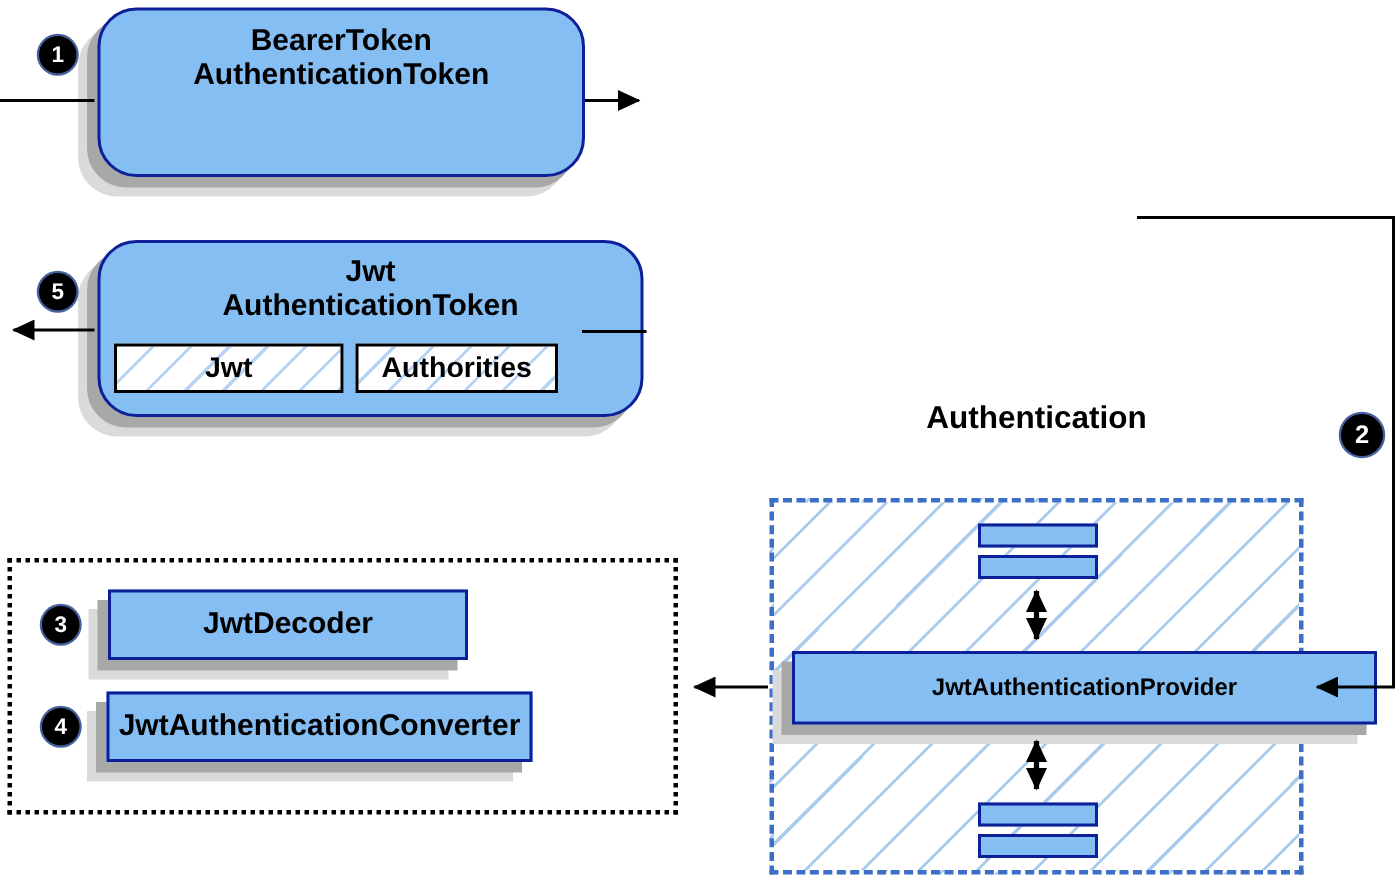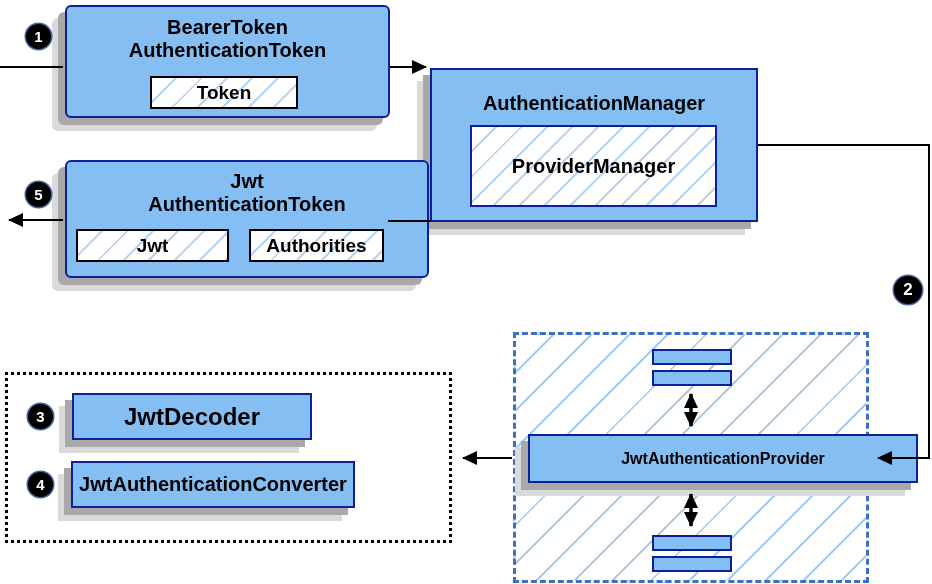--- a/index.html
+++ b/index.html
@@ -6,21 +6,21 @@
   .canvas {
     position:relative; width:932px; height:584px; background:#ffffff;
     font-family:"Liberation Sans", sans-serif; overflow:hidden; color:#000;
   }
   
   .node {
     position:absolute; box-sizing:border-box;
     background:#85bef2; border:2px solid #0d2099;
     box-shadow:-7px 7px 0 #a8a8a8, -13px 13px 0 #dadada;
   }
-  .rounded { border-radius:6px; }
+  .rounded { border-radius:26px; }
   .node-title { font-weight:bold; font-size:20px; line-height:23px; text-align:center; }
   .flexcenter { display:flex; align-items:center; justify-content:center; }
   
   .chip {
     position:absolute; box-sizing:border-box;
     background-color:#fff;
     background-image:repeating-linear-gradient(135deg, rgba(255,255,255,0) 0 16px, #b7d5f2 16px 18px);
     border:2px solid #000;
     display:flex; align-items:center; justify-content:center;
     font-weight:bold; font-size:19px;
@@ -57,56 +57,48 @@
 
 <div class="canvas">
 
   <div class="providers-box" style="left:513px; top:332px; width:356px; height:251px;"></div>
 
   <div class="dotted-box" style="left:5px; top:372px; width:447px; height:171px;"></div>
 
   <div class="node rounded" style="left:65px; top:5px; width:325px; height:113px; padding-top:9px;">
     <div class="node-title">BearerToken</div>
     <div class="node-title">AuthenticationToken</div>
-    <div class="chip" style="left:83px; top:69px; width:148px; height:33px;">
-      <span>Token</span>
-    </div>
   </div>
 
-  <div class="node" style="left:430px; top:68px; width:328px; height:154px; padding-top:22px;">
-    <div class="node-title">AuthenticationManager</div>
-    <div class="chip navy-border" style="left:38px; top:55px; width:247px; height:82px; font-size:20px;">
-      <span>ProviderManager</span>
-    </div>
-  </div>
 
   <div class="node rounded" style="left:65px; top:160px; width:364px; height:118px; padding-top:8px;">
     <div class="node-title">Jwt</div>
     <div class="node-title">AuthenticationToken</div>
     <div class="chip" style="left:9px; top:67px; width:153px; height:33px;">
       <span>Jwt</span>
     </div>
-    <div class="chip" style="left:170px; top:67px; width:135px; height:33px;margin-left:12px;">
+    <div class="chip" style="left:170px; top:67px; width:135px; height:33px;">
       <span>Authorities</span>
     </div>
   </div>
 
   <div class="group-label" style="left:541px; top:267px; width:300px;">
+    <div>Authentication</div>
   </div>
 
   <div class="bar" style="left:652px; top:349px;"></div>
   <div class="bar" style="left:652px; top:370px;"></div>
   <div class="bar" style="left:652px; top:535px;"></div>
   <div class="bar" style="left:652px; top:556px;"></div>
 
   <div class="node flexcenter" style="left:528px; top:434px; width:390px; height:49px; font-weight:bold; font-size:16px;">
     <span>JwtAuthenticationProvider</span>
   </div>
 
-  <div class="node flexcenter" style="left:72px; top:393px; width:240px; height:47px; font-weight:bold; font-size:24px;">
+  <div class="node flexcenter" style="left:72px; top:393px; width:240px; height:47px; font-weight:bold; font-size:20px;">
     <span>JwtDecoder</span>
   </div>
   <div class="node flexcenter" style="left:71px; top:461px; width:284px; height:47px; font-weight:bold; font-size:20px;">
     <span>JwtAuthenticationConverter</span>
   </div>
 
   <div class="badge" style="left:26px; top:24px;">1</div>
   <div class="badge big" style="left:894px; top:276px;">2</div>
   <div class="badge" style="left:28px; top:404px;">3</div>
   <div class="badge" style="left:28px; top:472px;">4</div>

